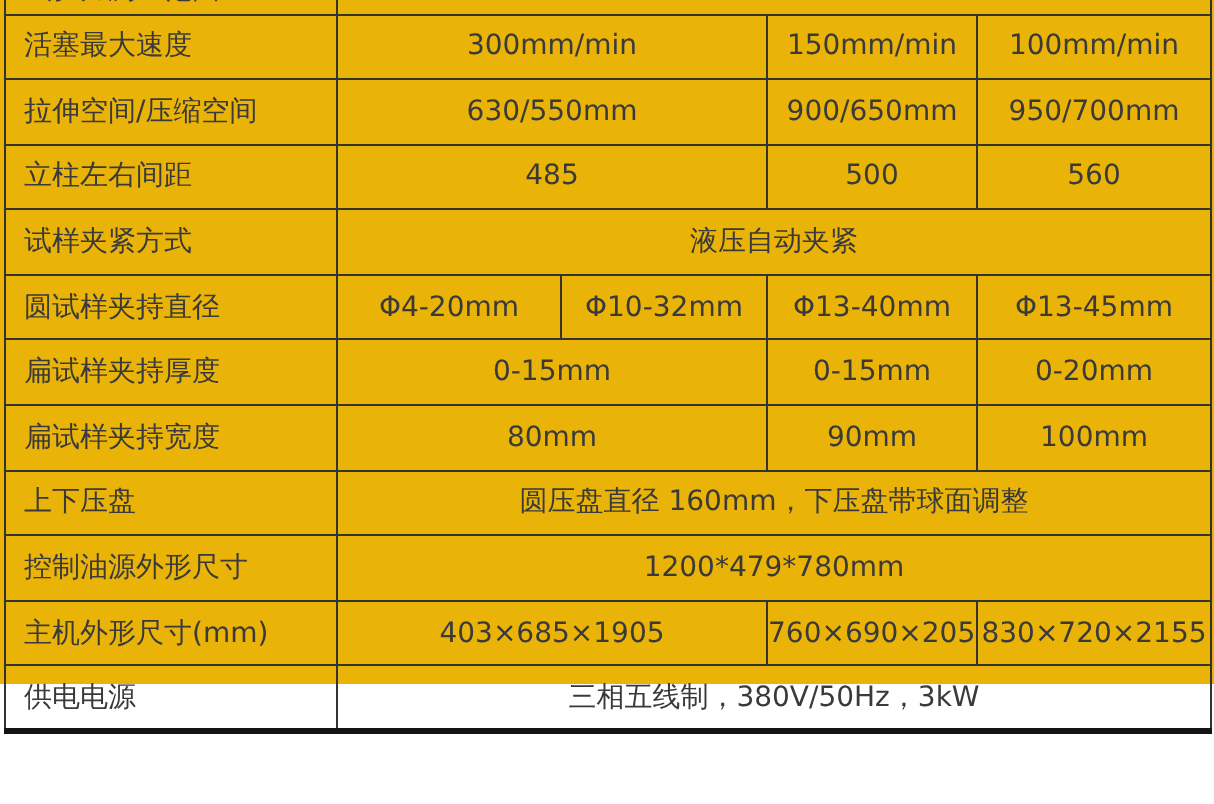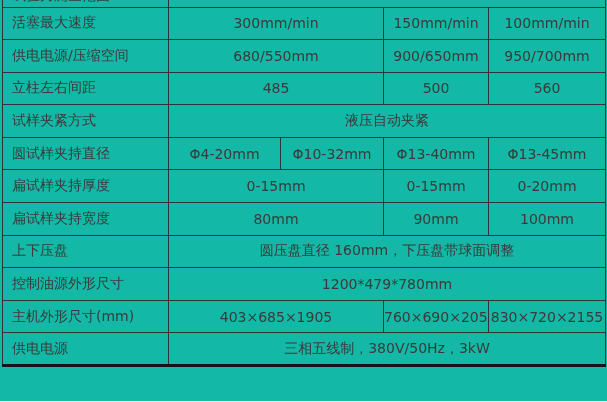--- a/index.html
+++ b/index.html
@@ -2,21 +2,21 @@
 <html><head>
 <meta charset="utf-8">
 <style>
   * { margin: 0; padding: 0; box-sizing: border-box; }
   html, body {
     width: 607px; height: 402px;
     background: #ffffff;
     font-family: "DejaVu Sans", "Liberation Sans", sans-serif;
     overflow: hidden;
   }
-  .page { width: 607px; height: 401px; position: relative; background:#14b8a6; }
+  .page { width: 607px; height: 342px; position: relative; background:#eab308; }
   table.spec {
     border-collapse: collapse;
     table-layout: fixed;
     width: 603px;
     margin-left: 2px;
     border-left: 1px solid #333;
     border-right: 1px solid #333;
     border-bottom: 3px solid #141414;
   }
   col.c1 { width: 166px; }
@@ -73,22 +73,22 @@
 
       <tr class="row">
         <td class="label">活塞最大速度</td>
         <td class="val" colspan="2">300mm/min</td>
         <td class="val">150mm/min</td>
         <td class="val">100mm/min</td>
       </tr>
 
 
       <tr class="row">
-        <td class="label">供电电源/压缩空间</td>
-        <td class="val" colspan="2">680/550mm</td>
+        <td class="label">拉伸空间/压缩空间</td>
+        <td class="val" colspan="2">630/550mm</td>
         <td class="val">900/650mm</td>
         <td class="val">950/700mm</td>
       </tr>
 
       <tr class="row">
         <td class="label">立柱左右间距</td>
         <td class="val" colspan="2">485</td>
         <td class="val">500</td>
         <td class="val">560</td>
       </tr>

